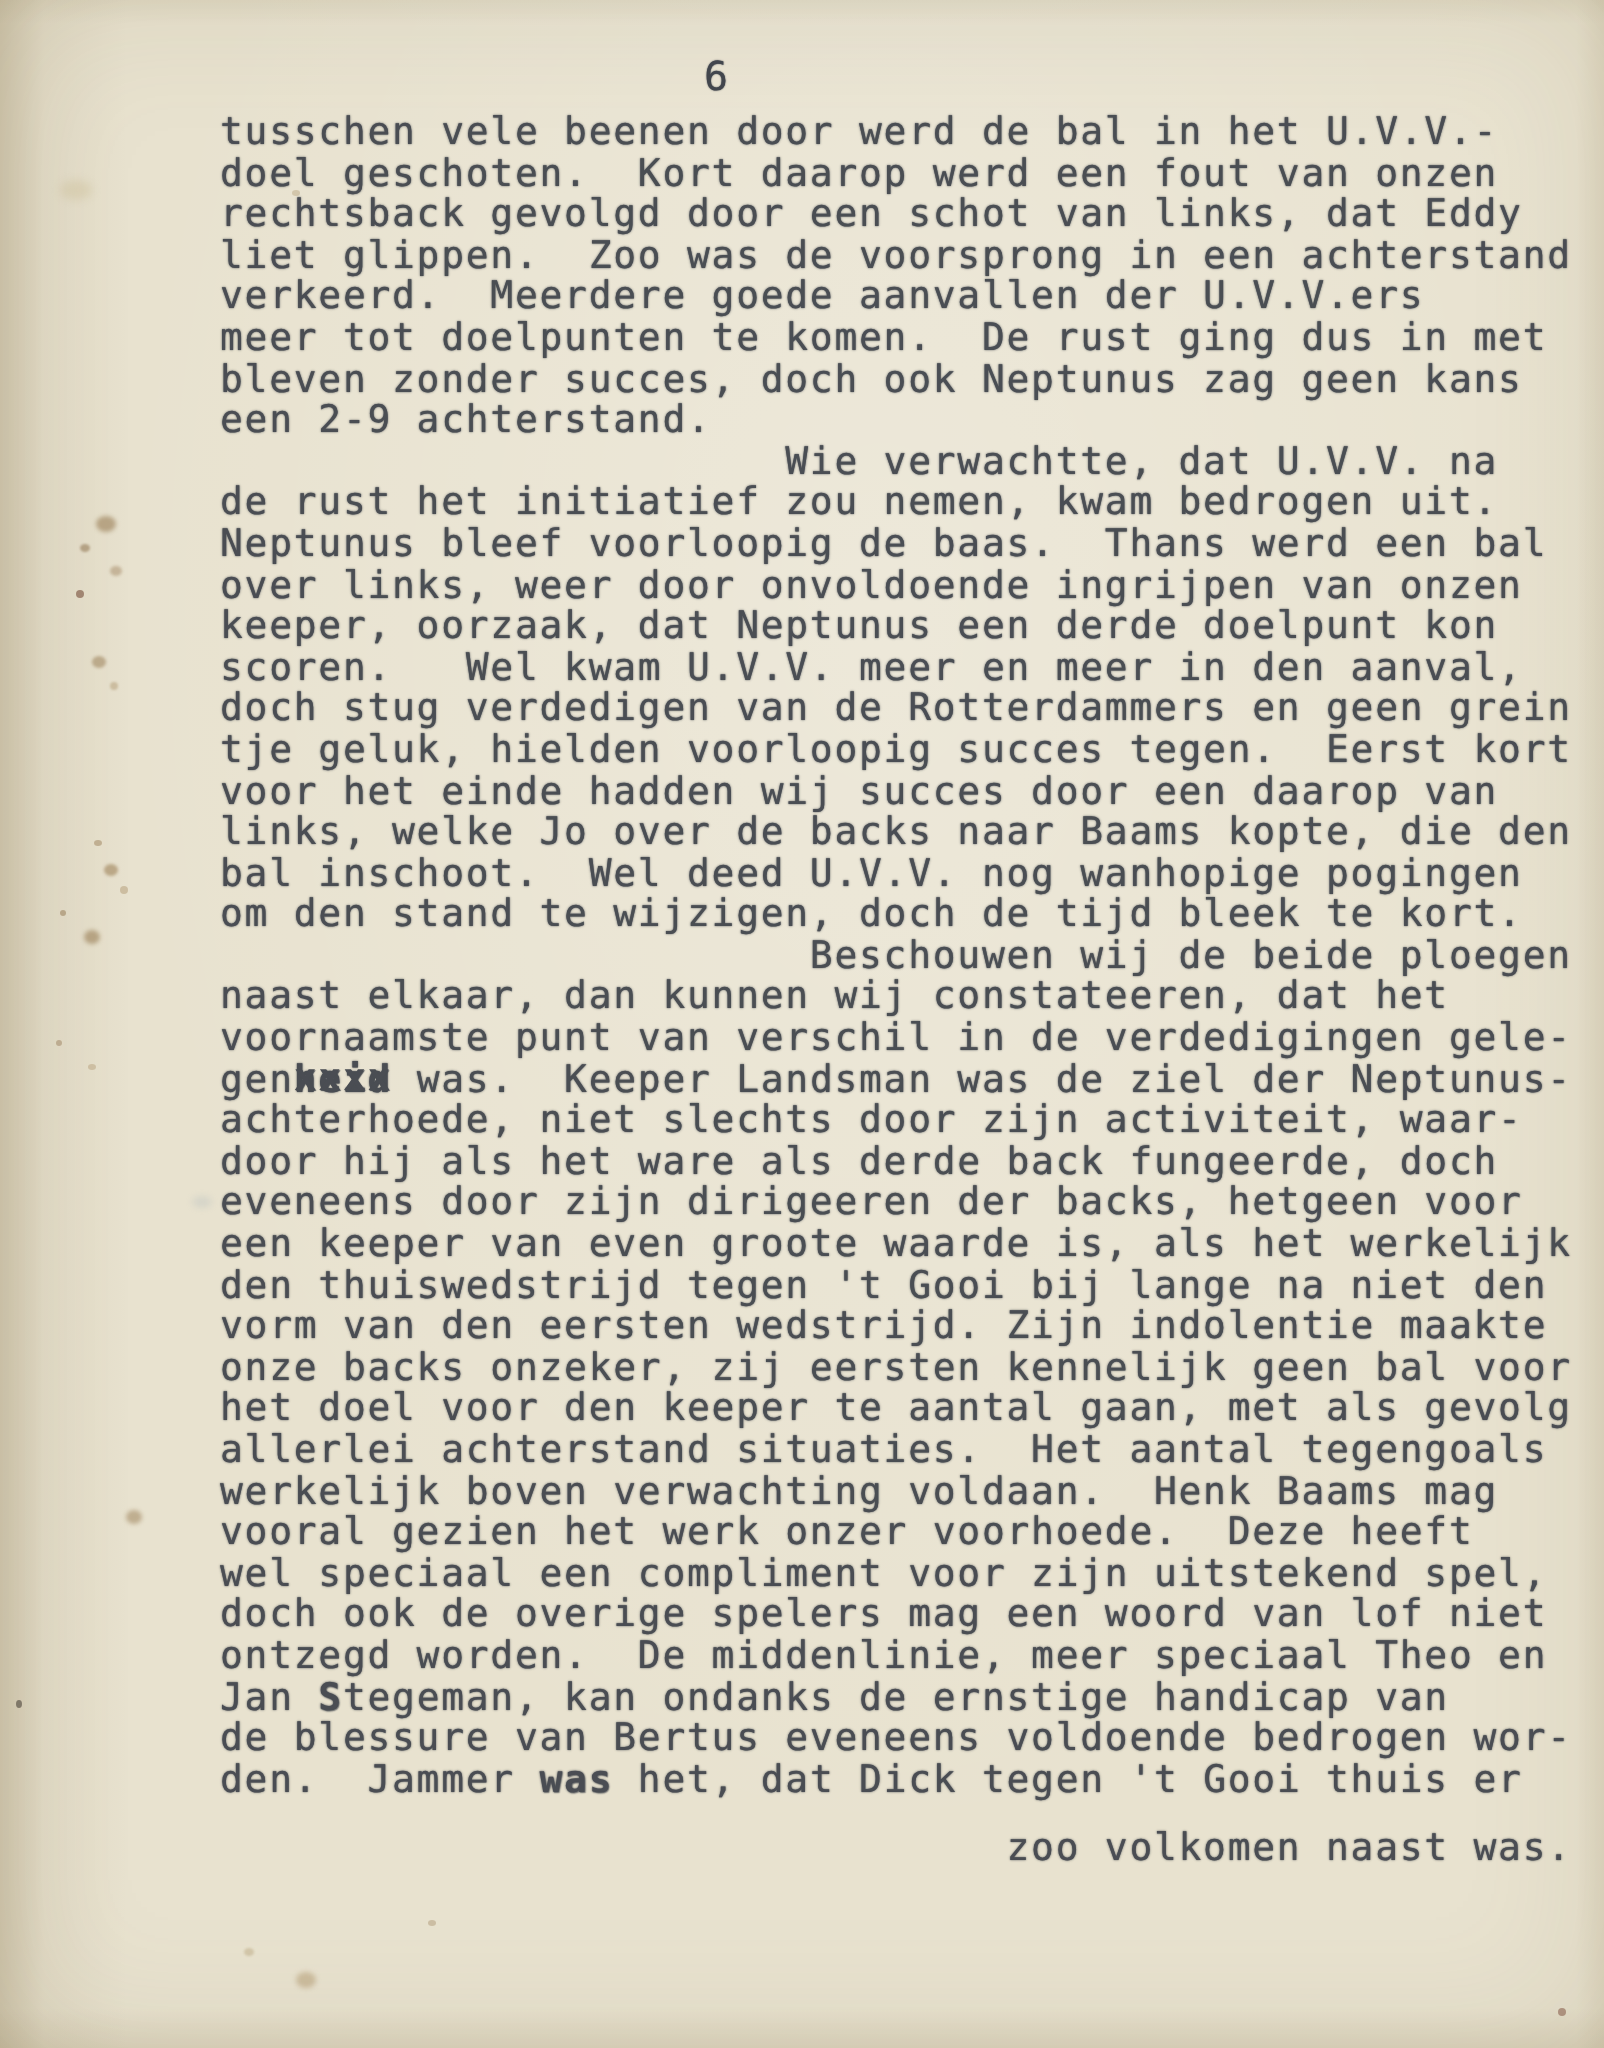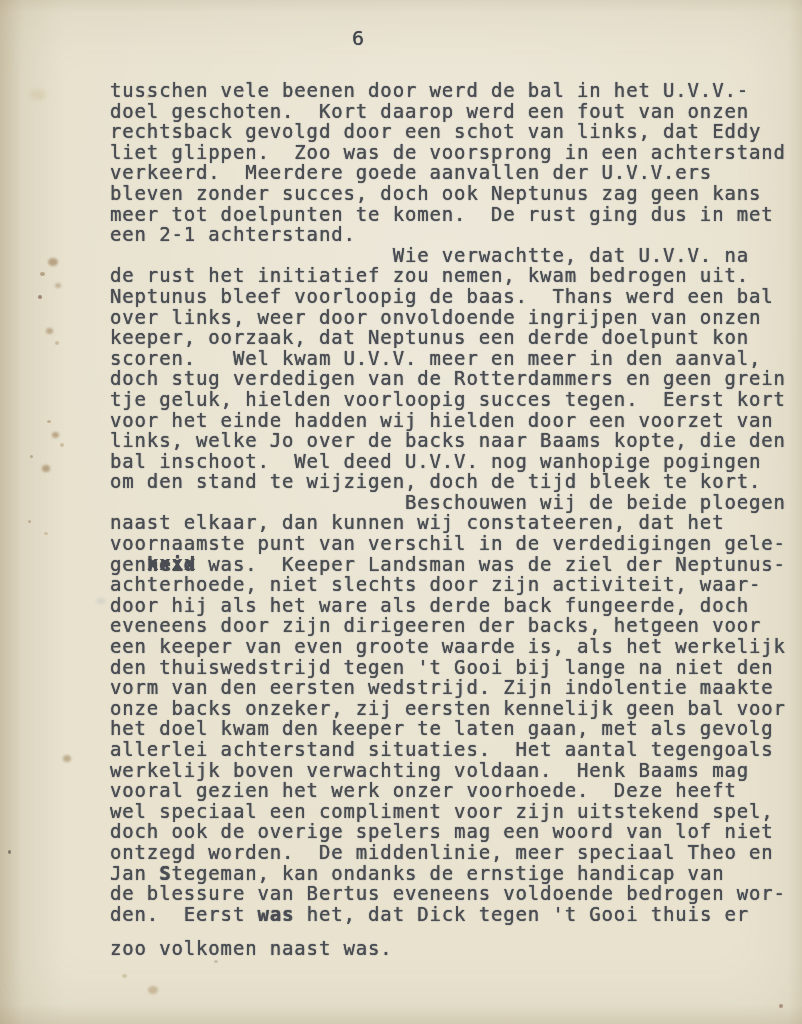--- a/index.html
+++ b/index.html
@@ -17,27 +17,27 @@
       linear-gradient(180deg, rgba(150,135,95,0.10), rgba(0,0,0,0) 12px),
       #e8e2cf;
     box-shadow: inset 0 0 70px rgba(120,104,66,0.14);
   }
   .page-number {
     position: absolute; left: 352px; top: 26px;
     font-size: 20px; color: #42464d;
     text-shadow: 0 0 0.8px currentColor;
   }
   .text {
-    position: absolute; left: 110px; top: 80px;
+    position: absolute; left: 110px; top: 56px;
     font-size: 19px; line-height: 20.6px; letter-spacing: 0.85px;
     color: #42464d; opacity: 0.95;
     text-shadow: 0 0 0.7px currentColor, 0 0 1.6px rgba(64,68,75,0.35);
   }
   .line { white-space: pre; height: 20.6px; }
-  .line.gap { margin-top: 14px; }
+  .line.gap { margin-top: 14px; text-align: right; }
   .struck { position: relative; font-weight: bold; margin-top: 10px; }
   .struck::after {
     content: attr(data-over);
     position: absolute; left: 0; top: 0;
     text-shadow: 0.4px 0.4px 0.5px currentColor;
   }
   .bold { font-weight: bold; text-shadow: 0 0 1.2px currentColor, 0.4px 0.4px 0.6px rgba(64,68,75,0.6); }
   .stain { position: absolute; border-radius: 50%; pointer-events: none; }
 </style>
 </head>
@@ -71,51 +71,51 @@
   </div>
 
   <div class="page-number">6</div>
 
   <div class="text" id="body-text">
       <div class="line"><span>tusschen vele beenen door werd de bal in het U.V.V.-</span></div>
       <div class="line"><span>doel geschoten.  Kort daarop werd een fout van onzen</span></div>
       <div class="line"><span>rechtsback gevolgd door een schot van links, dat Eddy</span></div>
       <div class="line"><span>liet glippen.  Zoo was de voorsprong in een achterstand</span></div>
       <div class="line"><span>verkeerd.  Meerdere goede aanvallen der U.V.V.ers</span></div>
+      <div class="line"><span>meer tot doelpunten te komen.  De rust ging dus in met</span></div>
       <div class="line"><span>bleven zonder succes, doch ook Neptunus zag geen kans</span></div>
-      <div class="line"><span>meer tot doelpunten te komen.  De rust ging dus in met</span></div>
-      <div class="line"><span>een 2-1 achterstand.</span></div>
+      <div class="line"><span>een 2-9 achterstand.</span></div>
       <div class="line"><span>                       Wie verwachtte, dat U.V.V. na</span></div>
       <div class="line"><span>de rust het initiatief zou nemen, kwam bedrogen uit.</span></div>
       <div class="line"><span>Neptunus bleef voorloopig de baas.  Thans werd een bal</span></div>
       <div class="line"><span>over links, weer door onvoldoende ingrijpen van onzen</span></div>
       <div class="line"><span>keeper, oorzaak, dat Neptunus een derde doelpunt kon</span></div>
       <div class="line"><span>scoren.   Wel kwam U.V.V. meer en meer in den aanval,</span></div>
       <div class="line"><span>doch stug verdedigen van de Rotterdammers en geen grein</span></div>
       <div class="line"><span>tje geluk, hielden voorloopig succes tegen.  Eerst kort</span></div>
-      <div class="line"><span>voor het einde hadden wij hielden door een voorzet van</span></div>
+      <div class="line"><span>voor het einde hadden wij succes door een daarop van</span></div>
       <div class="line"><span>links, welke Jo over de backs naar Baams kopte, die den</span></div>
       <div class="line"><span>bal inschoot.  Wel deed U.V.V. nog wanhopige pogingen</span></div>
       <div class="line"><span>om den stand te wijzigen, doch de tijd bleek te kort.</span></div>
       <div class="line"><span>                        Beschouwen wij de beide ploegen</span></div>
       <div class="line"><span>naast elkaar, dan kunnen wij constateeren, dat het</span></div>
       <div class="line"><span>voornaamste punt van verschil in de verdedigingen gele-</span></div>
       <div class="line"><span>gen</span><span class="struck" data-over="xxxx">heid</span><span> was.  Keeper Landsman was de ziel der Neptunus-</span></div>
       <div class="line"><span>achterhoede, niet slechts door zijn activiteit, waar-</span></div>
       <div class="line"><span>door hij als het ware als derde back fungeerde, doch</span></div>
       <div class="line"><span>eveneens door zijn dirigeeren der backs, hetgeen voor</span></div>
       <div class="line"><span>een keeper van even groote waarde is, als het werkelijk</span></div>
       <div class="line"><span>den thuiswedstrijd tegen 't Gooi bij lange na niet den</span></div>
       <div class="line"><span>vorm van den eersten wedstrijd. Zijn indolentie maakte</span></div>
       <div class="line"><span>onze backs onzeker, zij eersten kennelijk geen bal voor</span></div>
-      <div class="line"><span>het doel kwam den keeper te laten gaan, met als gevolg</span></div>
+      <div class="line"><span>het doel voor den keeper te aantal gaan, met als gevolg</span></div>
       <div class="line"><span>allerlei achterstand situaties.  Het aantal tegengoals</span></div>
       <div class="line"><span>werkelijk boven verwachting voldaan.  Henk Baams mag</span></div>
       <div class="line"><span>vooral gezien het werk onzer voorhoede.  Deze heeft</span></div>
       <div class="line"><span>wel speciaal een compliment voor zijn uitstekend spel,</span></div>
       <div class="line"><span>doch ook de overige spelers mag een woord van lof niet</span></div>
       <div class="line"><span>ontzegd worden.  De middenlinie, meer speciaal Theo en</span></div>
       <div class="line"><span>Jan </span><span class="bold">S</span><span>tegeman, kan ondanks de ernstige handicap van</span></div>
       <div class="line"><span>de blessure van Bertus eveneens voldoende bedrogen wor-</span></div>
-      <div class="line"><span>den.  Eerst </span><span class="bold">was</span><span> het, dat Dick tegen 't Gooi thuis er</span></div>
+      <div class="line"><span>den.  Jammer </span><span class="bold">was</span><span> het, dat Dick tegen 't Gooi thuis er</span></div>
       <div class="line gap"><span>zoo volkomen naast was.</span></div>
     </div>
 </div>
 
 </body></html>

